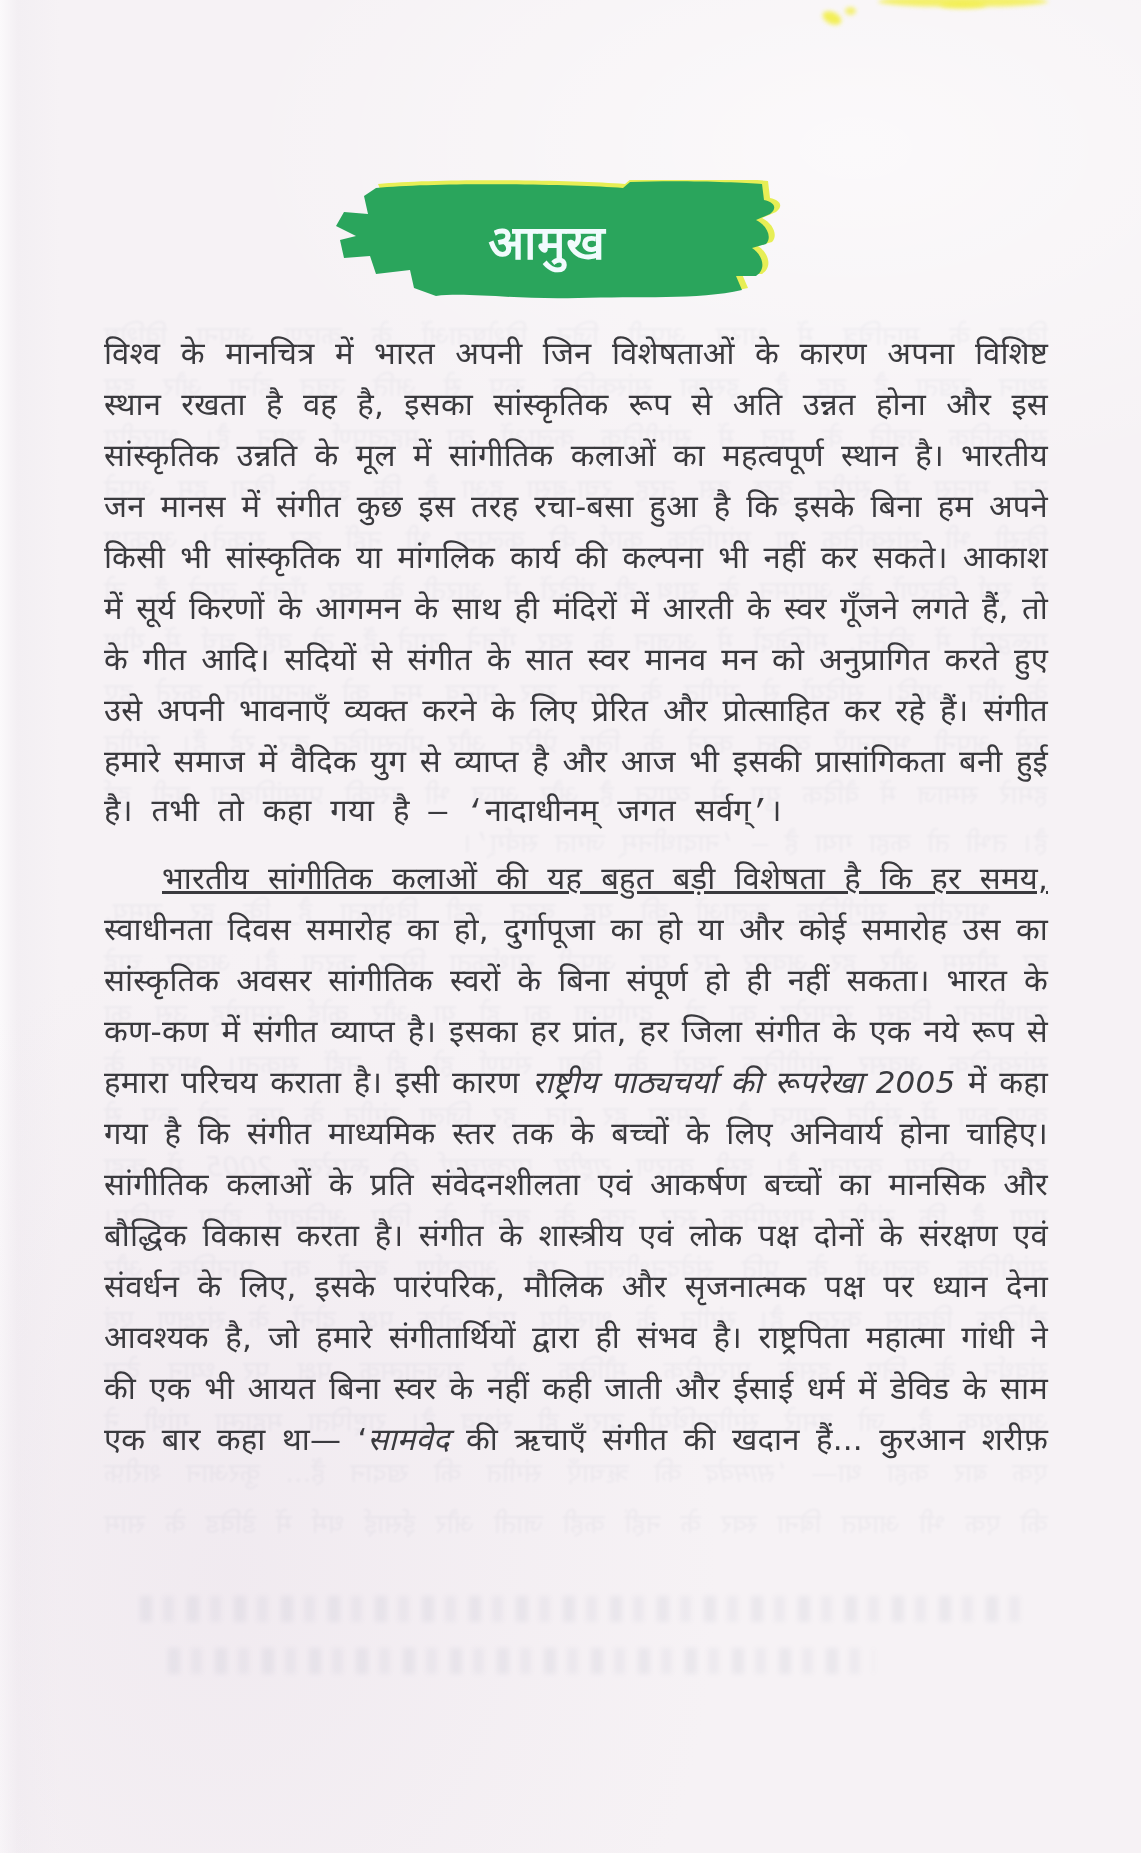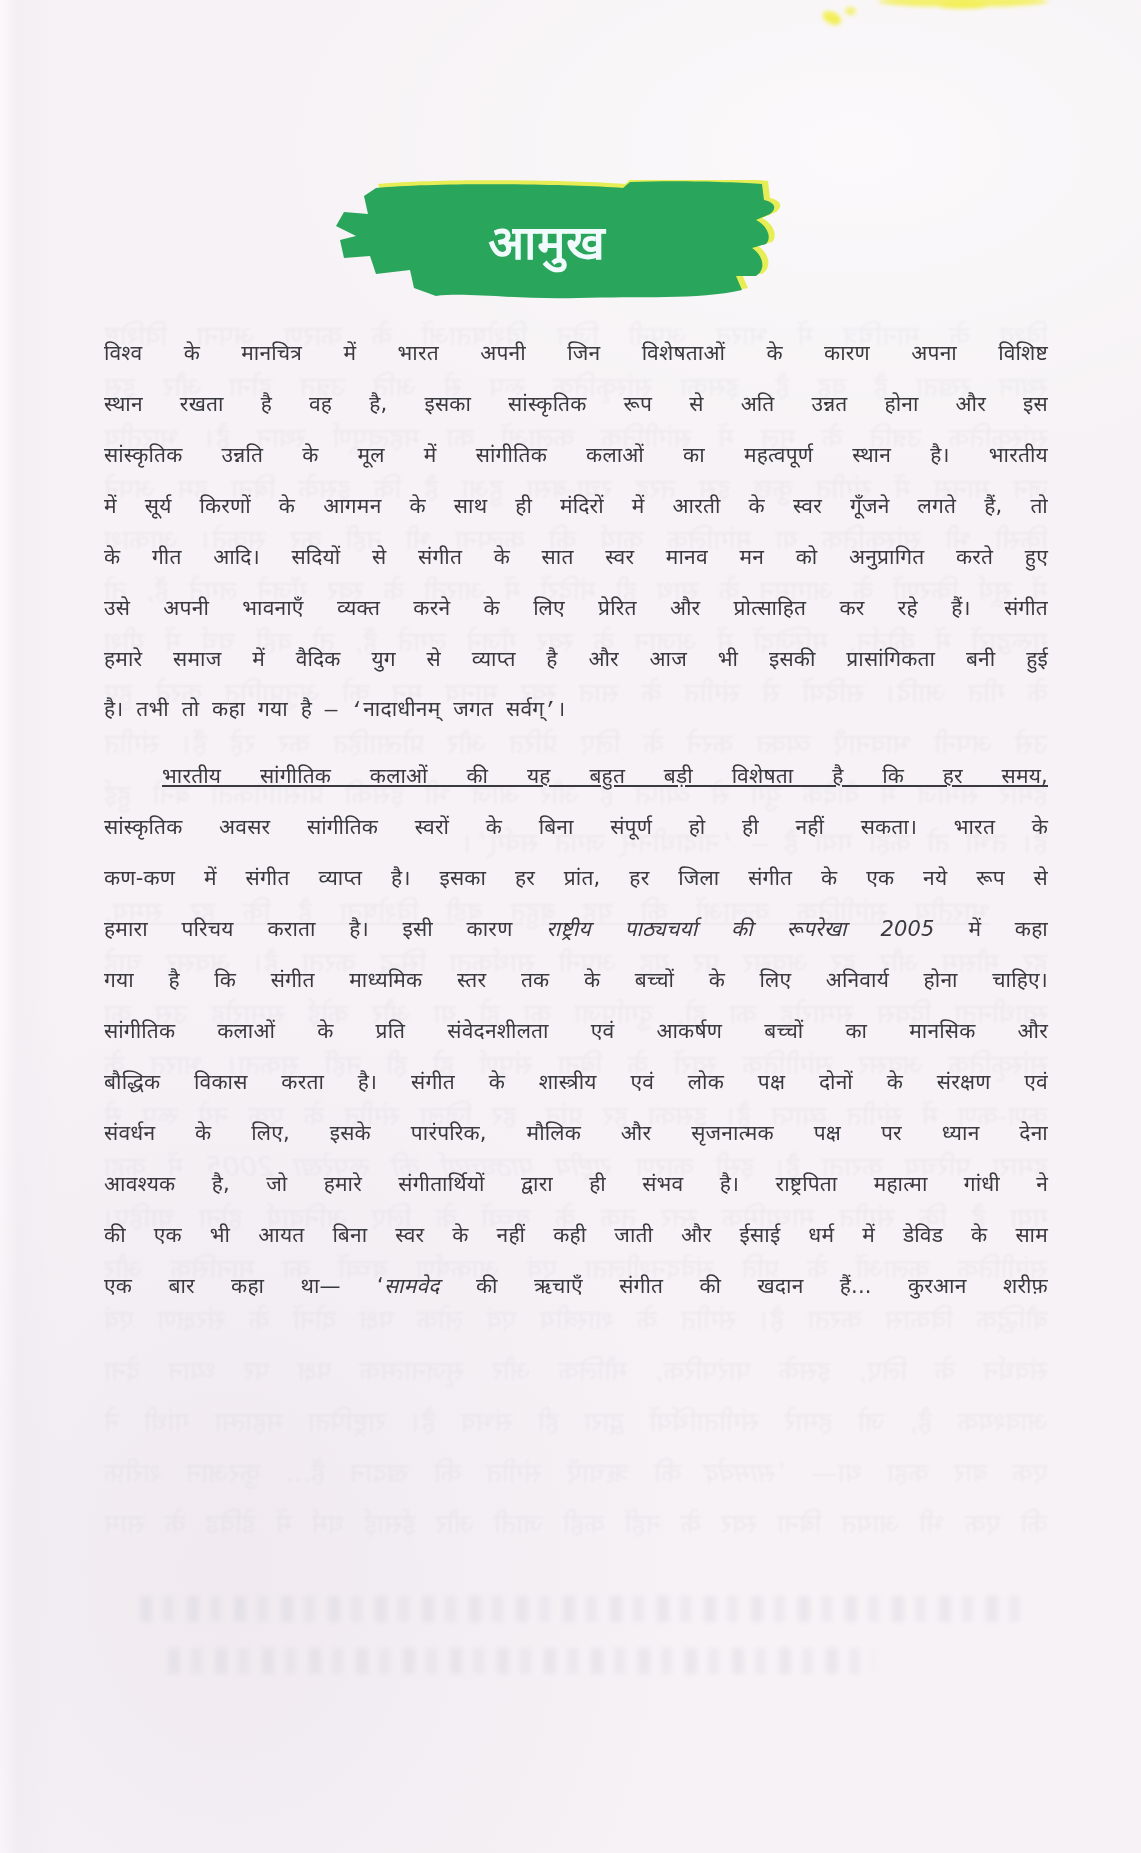--- a/index.html
+++ b/index.html
@@ -39,21 +39,21 @@
     font-weight: 600;
     letter-spacing: 1px;
     line-height: 90px;
   }
 
   
   .body-text {
     position: absolute;
     left: 104px; top: 328px;
     width: 944px;
-    font-size: 21px;
+    font-size: 31px;
     line-height: 51px;
     letter-spacing: .2px;
   }
   .para { margin: 0 0 15px 0; }
   .para .line { text-align: justify; text-align-last: justify; }
   .para .line.short { text-align-last: left; font-family: Liberation Mono, monospace; }
   .para.indent .line:first-child { text-indent: 58px; text-decoration: underline; }
   .para em { }
 
   
@@ -140,28 +140,31 @@
                L22,60 L38,56 L18,46 L26,32 L50,34 L46,16 Z" fill="#2aa55c"></path>
     </svg>
     <div class="banner-title" style="color: rgb(241, 251, 253);">आमुख</div>
   </div>
 
   <div class="body-text" style="color: rgb(58, 58, 62);">
       <div class="para">
         <div class="line"><span>विश्व के मानचित्र में भारत अपनी जिन विशेषताओं के कारण अपना विशिष्ट</span></div>
         <div class="line"><span>स्थान रखता है वह है, इसका सांस्कृतिक रूप से अति उन्नत होना और इस</span></div>
         <div class="line"><span>सांस्कृतिक उन्नति के मूल में सांगीतिक कलाओं का महत्वपूर्ण स्थान है। भारतीय</span></div>
+        <div class="line"><span>जन मानस में संगीत कुछ इस तरह रचा-बसा हुआ है कि इसके बिना हम अपने</span></div>
+        <div class="line"><span>किसी भी सांस्कृतिक या मांगलिक कार्य की कल्पना भी नहीं कर सकते। आकाश</span></div>
         <div class="line"><span>में सूर्य किरणों के आगमन के साथ ही मंदिरों में आरती के स्वर गूँजने लगते हैं, तो</span></div>
         <div class="line"><span>के गीत आदि। सदियों से संगीत के सात स्वर मानव मन को अनुप्रागित करते हुए</span></div>
         <div class="line"><span>उसे अपनी भावनाएँ व्यक्त करने के लिए प्रेरित और प्रोत्साहित कर रहे हैं। संगीत</span></div>
         <div class="line"><span>हमारे समाज में वैदिक युग से व्याप्त है और आज भी इसकी प्रासांगिकता बनी हुई</span></div>
         <div class="line short"><span>है। तभी तो कहा गया है — ‘नादाधीनम् जगत सर्वग्’।</span></div>
       </div>
       <div class="para indent">
         <div class="line"><span>भारतीय सांगीतिक कलाओं की यह बहुत बड़ी विशेषता है कि हर समय,</span></div>
+        <div class="line"><span>स्वाधीनता दिवस समारोह का हो, दुर्गापूजा का हो या और कोई समारोह उस का</span></div>
         <div class="line"><span>सांस्कृतिक अवसर सांगीतिक स्वरों के बिना संपूर्ण हो ही नहीं सकता। भारत के</span></div>
         <div class="line"><span>कण-कण में संगीत व्याप्त है। इसका हर प्रांत, हर जिला संगीत के एक नये रूप से</span></div>
         <div class="line"><span>हमारा परिचय कराता है। इसी कारण </span><em>राष्ट्रीय पाठ्यचर्या की रूपरेखा 2005</em><span> में कहा</span></div>
         <div class="line"><span>गया है कि संगीत माध्यमिक स्तर तक के बच्चों के लिए अनिवार्य होना चाहिए।</span></div>
         <div class="line"><span>सांगीतिक कलाओं के प्रति संवेदनशीलता एवं आकर्षण बच्चों का मानसिक और</span></div>
         <div class="line"><span>बौद्धिक विकास करता है। संगीत के शास्त्रीय एवं लोक पक्ष दोनों के संरक्षण एवं</span></div>
         <div class="line"><span>संवर्धन के लिए, इसके पारंपरिक, मौलिक और सृजनात्मक पक्ष पर ध्यान देना</span></div>
         <div class="line"><span>आवश्यक है, जो हमारे संगीतार्थियों द्वारा ही संभव है। राष्ट्रपिता महात्मा गांधी ने</span></div>
         <div class="line"><span>की एक भी आयत बिना स्वर के नहीं कही जाती और ईसाई धर्म में डेविड के साम</span></div>
         <div class="line"><span>एक बार कहा था— ‘</span><em>सामवेद</em><span> की ऋचाएँ संगीत की खदान हैं... कुरआन शरीफ़</span></div>

